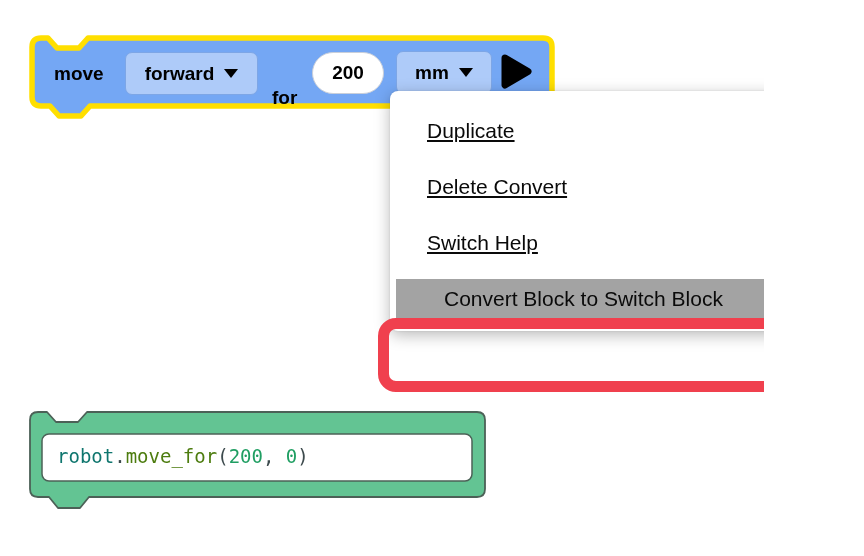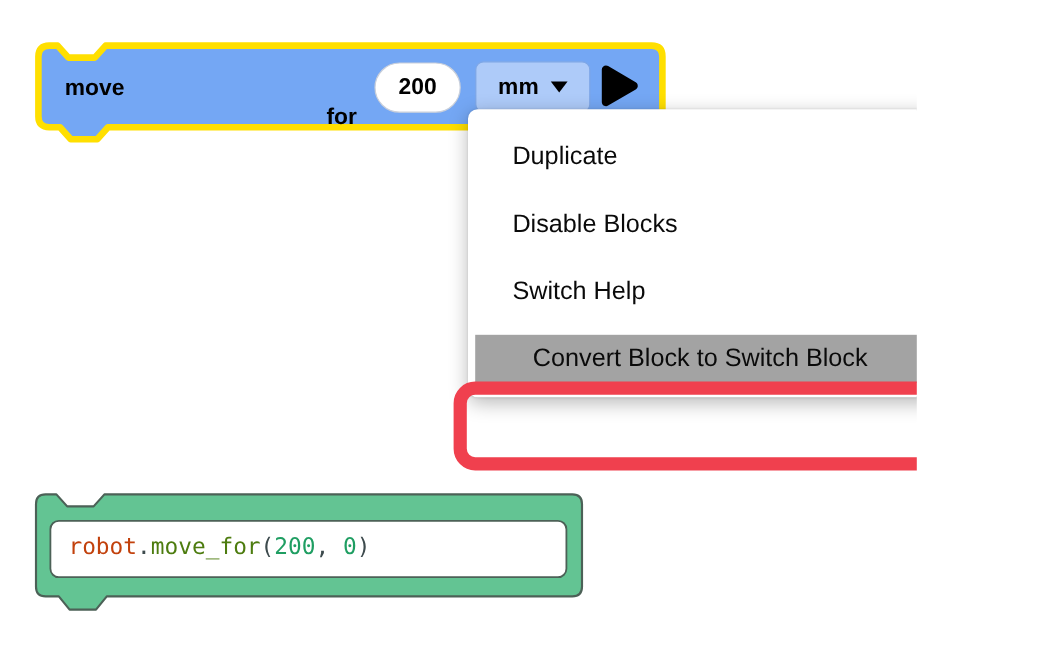--- a/index.html
+++ b/index.html
@@ -79,20 +79,21 @@
   }
   .menu-item {
     height: 56px;
     display: flex;
     align-items: center;
     padding-left: 37px;
     font-size: 21px;
     color: #0a0a0a;
     cursor: pointer;
     white-space: nowrap;
+    text-decoration: underline;
   }
   .menu-item-hover-outer {
     height: 56px;
     display: flex;
     align-items: center;
     padding: 0 4px 0 6px;
     cursor: pointer;
   }
   .menu-item-hover-band {
     flex: 1;
@@ -121,41 +122,45 @@
   
   .py-block-wrap { position: absolute; left: 27px; top: 408px; width: 465px; height: 115px; z-index: 1; }
   .py-code {
     position: absolute;
     left: 30px; top: 39px;
     font-family: "DejaVu Sans Mono", monospace;
     font-size: 19px;
     line-height: 1;
     white-space: pre;
   }
-  .tok-object   { color: #c2410c; }
+  .tok-object   { color: #0f766e; }
   .tok-function { color: #4d7c0f; }
   .tok-number   { color: #1f9e62; }
   .tok-punct    { color: #3d4a4d; }
 </style>
 </head>
 <body>
 
 <div id="canvas">
 
   <div class="move-block-wrap">
     <svg class="move-block-svg" width="545" height="100" viewBox="0 0 545 100">
       <path d="M 17 9
                L 24 9 L 33 19 L 55 19 L 64 9
                L 519 9 Q 528 9 528 18
                L 528 68 Q 528 77 519 77
                L 66 77 L 57 87 L 35 87 L 26 77
                L 17 77 Q 8 77 8 68
                L 8 18 Q 8 9 17 9 Z" fill="#74a7f4" stroke="#ffdf00" stroke-width="5.5" stroke-linejoin="round"></path>
     </svg>
     <span class="block-label lbl-move">move</span>
+    <div class="dropdown dd-direction">
+      <span>forward</span>
+      <span class="caret-down"></span>
+    </div>
     <span class="block-label lbl-for">for</span>
     <div class="num-oval">
       <span>200</span>
     </div>
     <div class="dropdown dd-unit">
       <span>mm</span>
       <span class="caret-down"></span>
     </div>
     <svg class="play-icon" width="40" height="46" viewBox="0 0 40 46">
       <path d="M 7 7 L 30 20.5 L 7 34 Z" fill="#000000" stroke="#000000" stroke-width="7" stroke-linejoin="round"></path>
@@ -171,21 +176,21 @@
                L 62 89 L 53 100 L 31 100 L 22 89
                L 11 89 Q 3 89 3 81
                L 3 12 Q 3 4 11 4 Z" fill="#63c493" stroke="#4c6157" stroke-width="1.8" stroke-linejoin="round"></path>
       <rect x="15" y="26" width="430" height="47" rx="7" fill="#ffffff" stroke="#4c6157" stroke-width="1.5"></rect>
     </svg>
     <div class="py-code"><span class="tok-object">robot</span><span class="tok-punct">.</span><span class="tok-function">move_for</span><span class="tok-punct">(</span><span class="tok-number">200</span><span class="tok-punct">, </span><span class="tok-number">0</span><span class="tok-punct">)</span></div>
   </div>
 
   <div class="context-menu">
     <div class="menu-item">Duplicate</div>
-    <div class="menu-item">Disable Blocks</div>
+    <div class="menu-item">Delete Convert</div>
     <div class="menu-item">Switch Help</div>
     <div class="menu-item-hover-outer">
       <div class="menu-item-hover-band">Convert Block to Switch Block</div>
     </div>
   </div>
 
   <div class="red-annotation"></div>
 
 </div>
 

